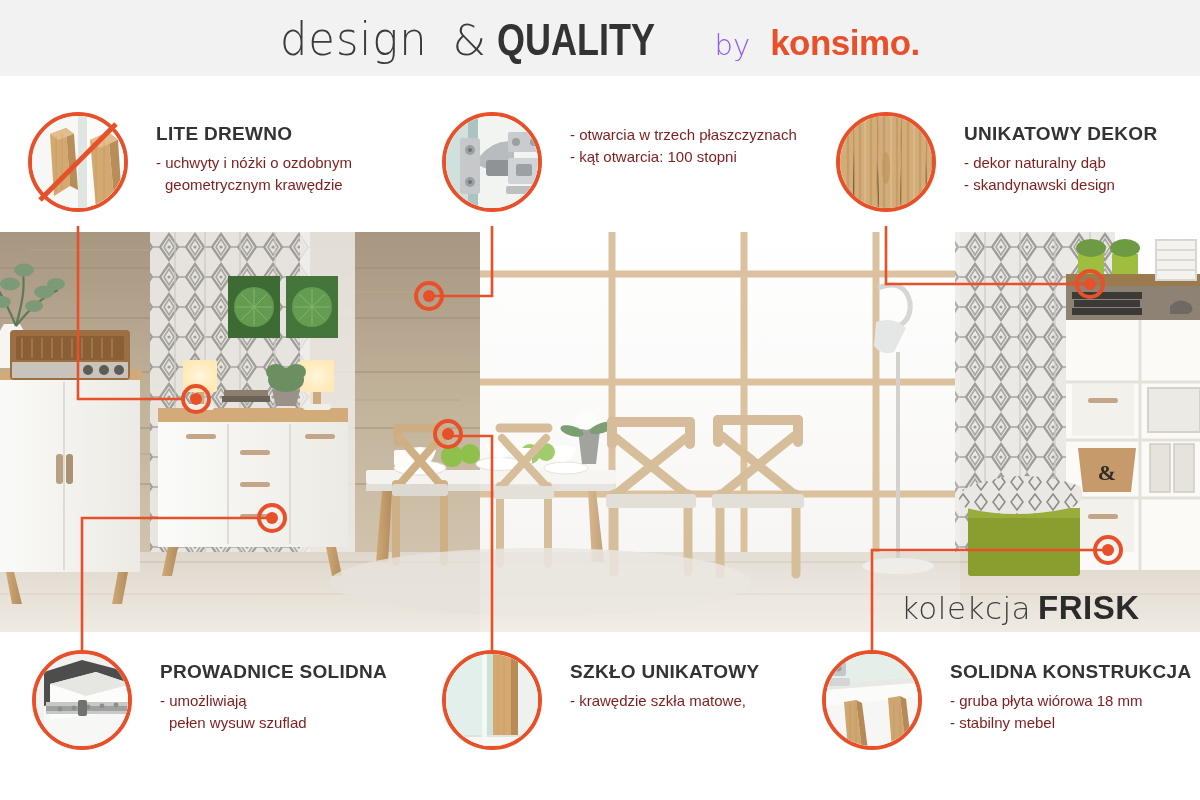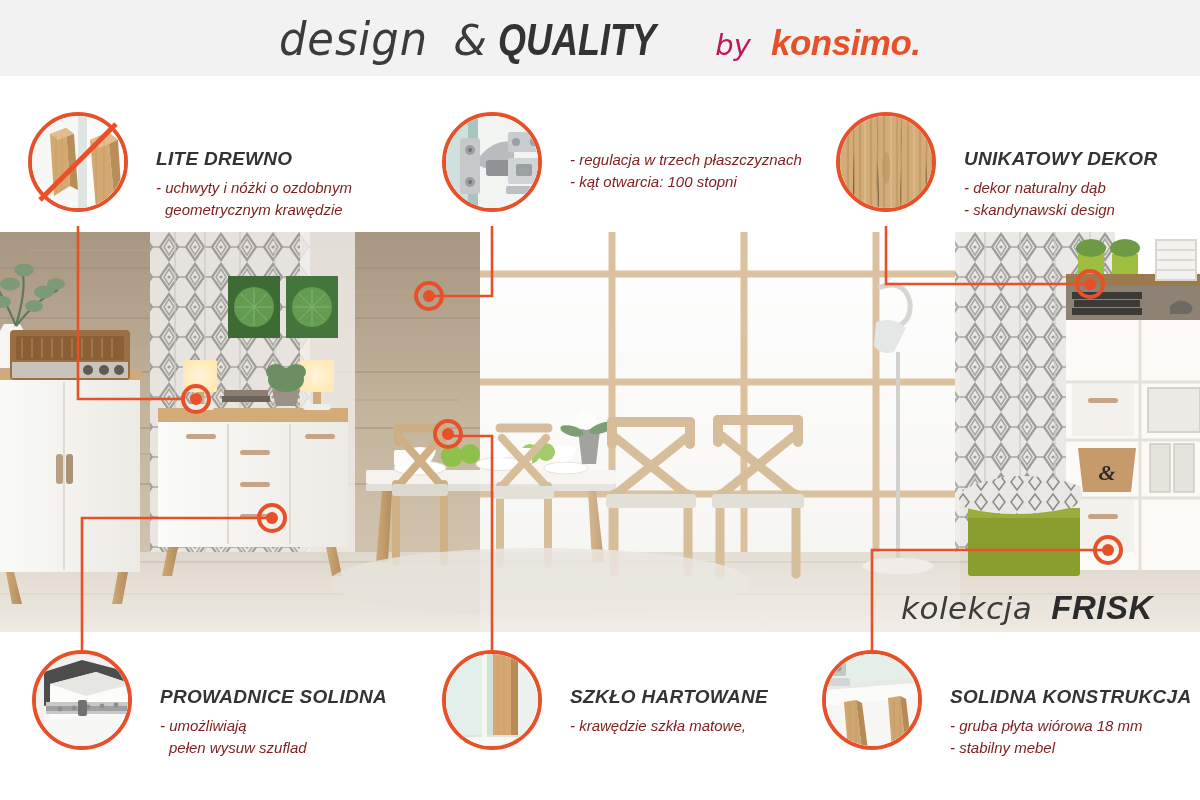--- a/index.html
+++ b/index.html
@@ -2,21 +2,21 @@
 <html><head>
 <meta charset="utf-8">
 <style>
   * { margin:0; padding:0; box-sizing:border-box; }
   html,body { width:1200px; height:800px; overflow:hidden; }
   body {
     font-family:"Liberation Sans", sans-serif;
     background:#ffffff;
     position:relative;
   }
-  #root { position:relative; width:1200px; height:587px;font-style:italic; }
+  #root { position:relative; width:1200px; height:587px; }
 
   
   .header {
     position:absolute; left:0; top:0; width:1200px; height:76px;
     background:#f2f2f2;
     display:flex; align-items:center; justify-content:center;
   }
   .header-inner { display:flex; align-items:baseline; white-space:nowrap; }
   .h-design {
     font-family:"DejaVu Sans", sans-serif;
@@ -27,21 +27,21 @@
     font-family:"DejaVu Sans", sans-serif;
     font-size:43px; font-weight:300; color:#3b3b3b; margin:0 11px 0 12px;
   }
   .h-quality {
     font-family:"Liberation Sans", sans-serif;
     font-size:45px; font-weight:bold; color:#333333;
     letter-spacing:0px; transform:scaleX(.80); transform-origin:left bottom;
   }
   .h-by {
     font-family:"DejaVu Sans", sans-serif;
-    font-size:29px; font-weight:300; color:#be185d; margin-left:20px;
+    font-size:29px; font-weight:300; color:#8b5cf6; margin-left:20px;
   }
   .h-brand {
     font-family:"Liberation Sans", sans-serif;
     font-size:35px; font-weight:bold; color:#e8502a;
     letter-spacing:-0.5px; margin-left:20px;
   }
 
   
   .photo {
     position:absolute; left:0; top:232px; width:1200px; height:400px;
@@ -54,21 +54,21 @@
   .bubble {
     position:absolute; left:0; top:0;
     width:100px; height:100px; border-radius:50%;
     border:4px solid #e8502a; overflow:hidden; background:#f4f4f4;
   }
   .bubble svg { display:block; }
   .slash {
     position:absolute; left:0; top:0; width:100px; height:100px;
     pointer-events:none;
   }
-  .texts { position:absolute; left:128px; top:37px; width:330px; }
+  .texts { position:absolute; left:128px; top:12px; width:330px; }
   .c-title {
     font-family:"Liberation Sans", sans-serif;
     font-size:19px; font-weight:bold; color:#333333;
     letter-spacing:.3px; white-space:nowrap; line-height:1.1;
   }
   .c-line {
     font-family:"Liberation Sans", sans-serif;
     font-size:15px; color:#7f1d1d; line-height:1.45; white-space:nowrap;
   }
   .c-line.indent { padding-left:9px; }
@@ -85,21 +85,21 @@
     position:absolute; left:901px; top:589px;
     display:flex; align-items:baseline; white-space:nowrap;
   }
   .col-word {
     font-family:"DejaVu Sans", sans-serif;
     font-size:31px; font-weight:300; color:#3c3c3c; letter-spacing:.5px;
   }
   .col-name {
     font-family:"Liberation Sans", sans-serif;
     font-size:33px; font-weight:bold; color:#2b2b2b;
-    letter-spacing:.5px; margin-left:19px;
+    letter-spacing:.5px; margin-left:7px;
   }
 </style>
 </head>
 <body>
 
 <div id="root">
 
   <div class="header">
     <div class="header-inner">
       <span class="h-design">design</span>
@@ -526,21 +526,21 @@
         <rect x="40" y="44" width="30" height="16" rx="3" fill="#8f9396"></rect>
         <rect x="62" y="16" width="32" height="20" rx="2" fill="#c9ccce"></rect>
         <rect x="62" y="42" width="34" height="26" rx="2" fill="#d1d4d6"></rect>
         <rect x="70" y="48" width="16" height="12" rx="2" fill="#9ba0a3"></rect>
         <circle cx="70" cy="26" r="4" fill="#9aa0a3"></circle>
         <circle cx="88" cy="26" r="4" fill="#9aa0a3"></circle>
         <rect x="60" y="70" width="30" height="8" rx="2" fill="#bdc0c2"></rect>
       </svg>
     </div>
     <div class="texts">
-      <div class="c-line">- regulacja w trzech płaszczyznach</div>
+      <div class="c-line">- otwarcia w trzech płaszczyznach</div>
       <div class="c-line">- kąt otwarcia: 100 stopni</div>
     </div>
   </div>
 
   <div class="callout" style="left:836px; top:112px;">
     <div class="bubble">
       <svg width="100" height="100" viewBox="0 0 100 100">
         <rect width="100" height="100" fill="#d3ad79"></rect>
         <g stroke="#c29a63" stroke-width="2.2" opacity="0.85">
           <path d="M8 0 V100"></path>
@@ -612,21 +612,21 @@
         <g stroke="#c2a172" stroke-width="1" opacity="0.6">
           <path d="M52 0 V100"></path>
             <path d="M58 0 V100"></path>
         </g>
         <rect x="0" y="82" width="100" height="18" fill="#f7f8f6"></rect>
         <path d="M0 82 H100" stroke="#dfe4e0" stroke-width="2"></path>
         <rect x="36" y="0" width="5" height="100" fill="#f4faf7" opacity="0.85"></rect>
       </svg>
     </div>
     <div class="texts">
-      <div class="c-title">SZKŁO HARTOWANE</div>
+      <div class="c-title">SZKŁO UNIKATOWY</div>
       <div class="c-line">- krawędzie szkła matowe,</div>
     </div>
   </div>
 
   <div class="callout" style="left:822px; top:650px;">
     <div class="bubble">
       <svg width="100" height="100" viewBox="0 0 100 100">
         <rect width="100" height="100" fill="#f6f7f5"></rect>
         <rect x="0" y="0" width="100" height="30" fill="#e4efe9"></rect>
         <path d="M0 30 L100 22 L100 42 L0 52 Z" fill="#fbfbf9"></path>

